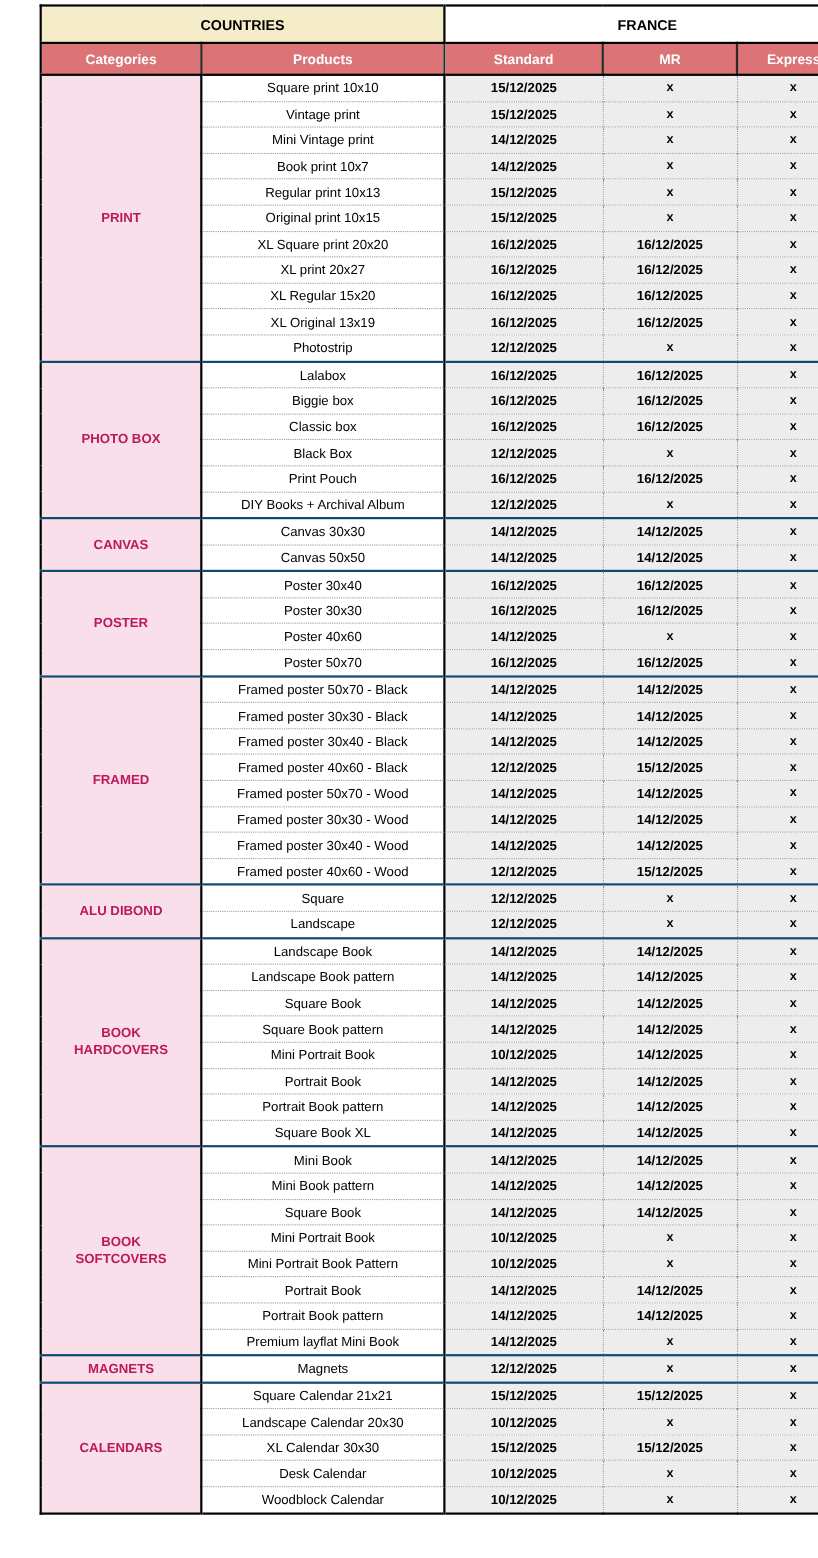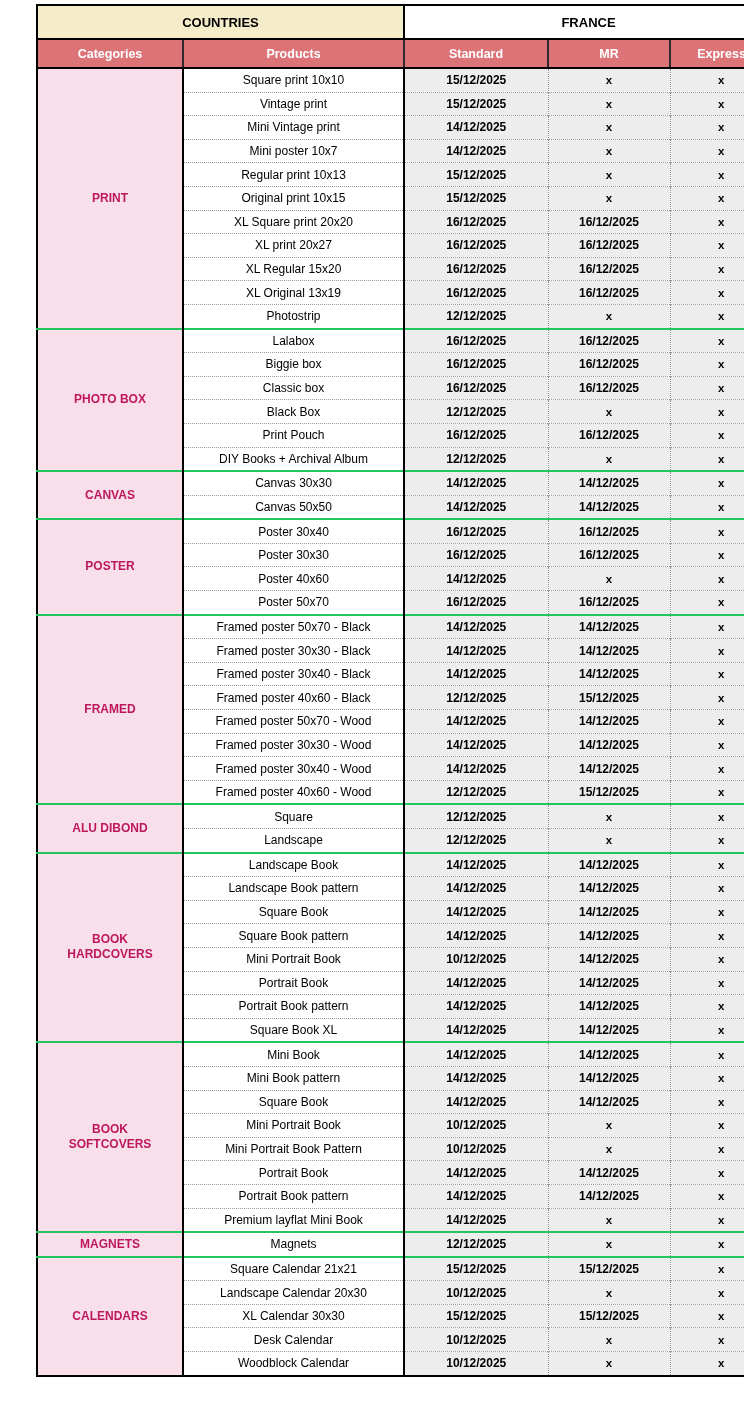--- a/index.html
+++ b/index.html
@@ -23,21 +23,21 @@
   tbody td{height:22.6px;font-size:12px;color:#000;}
   td.cat{background:#f8dfea;border-right:2px solid #000;font-weight:bold;color:#be185d;font-size:12px;white-space:normal;}
   .cat-label{display:block;max-width:92px;margin:0 auto;line-height:1.25;}
   td.prod{background:#ffffff;border-right:2px solid #000;font-weight:400;}
   td.datacol{background:#ededed;font-weight:bold;}
   td.c-std{border-right:1px dotted #8f8f8f;}
   td.c-mr{border-right:1px dotted #8f8f8f;}
   td.mark{font-size:11.5px;}
   
   tbody tr.inner td{border-top:1px dotted #9a9a9a;}
-  tbody tr.section-start td{border-top:2px solid #22c55e;}
+  tbody tr.section-start td{border-top:2px solid #0c4a6e;}
   tbody tr.first-data td{border-top:none;text-align:center;}
 </style>
 </head>
 <body>
 
 <div class="sheet">
   <table>
     <colgroup>
       <col class="c-cat">
         <col class="c-prod">
@@ -74,21 +74,21 @@
           <td class="datacol c-mr mark">x</td>
           <td class="datacol c-exp mark">x</td>
         </tr>
         <tr class="inner">
           <td class="prod">Mini Vintage print</td>
           <td class="datacol c-std date">14/12/2025</td>
           <td class="datacol c-mr mark">x</td>
           <td class="datacol c-exp mark">x</td>
         </tr>
         <tr class="inner">
-          <td class="prod">Mini poster 10x7</td>
+          <td class="prod">Book print 10x7</td>
           <td class="datacol c-std date">14/12/2025</td>
           <td class="datacol c-mr mark">x</td>
           <td class="datacol c-exp mark">x</td>
         </tr>
         <tr class="inner">
           <td class="prod">Regular print 10x13</td>
           <td class="datacol c-std date">15/12/2025</td>
           <td class="datacol c-mr mark">x</td>
           <td class="datacol c-exp mark">x</td>
         </tr>

